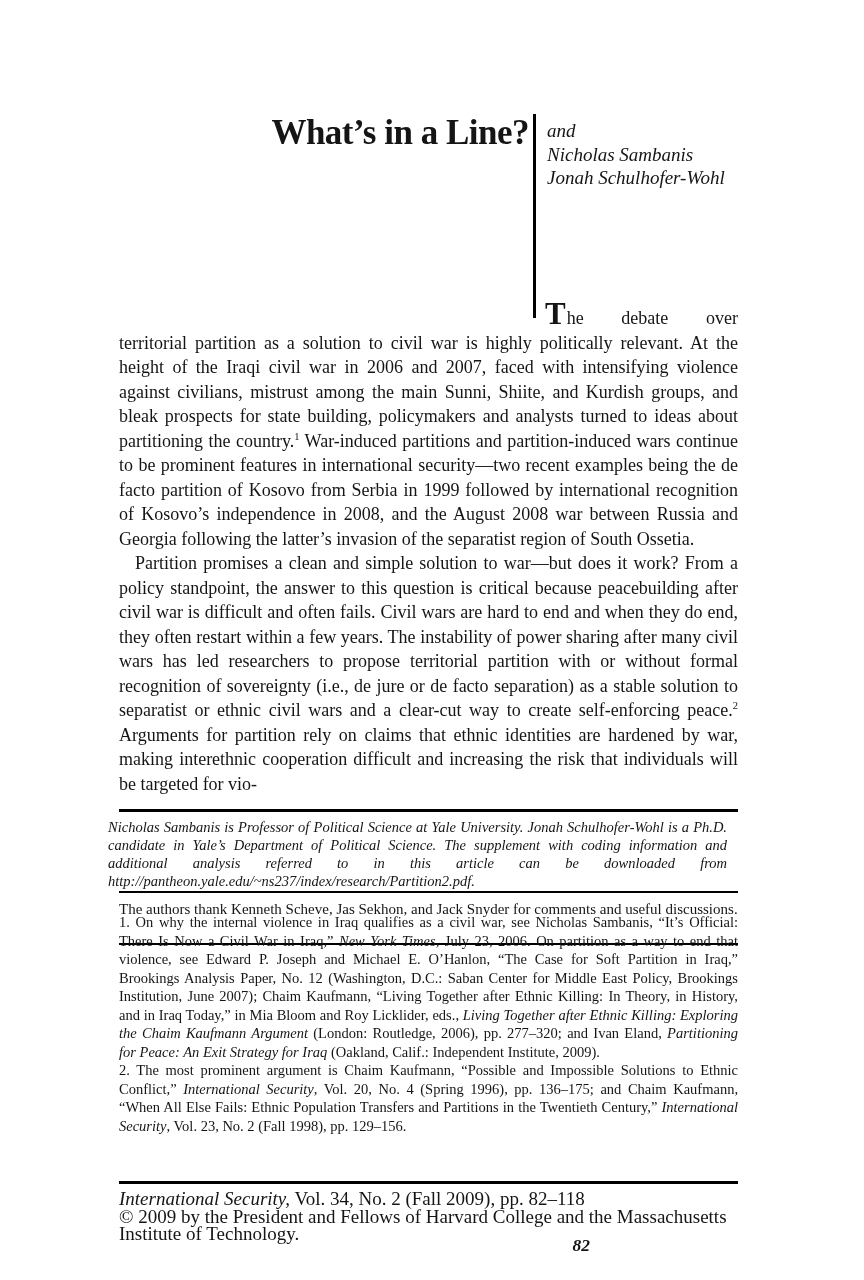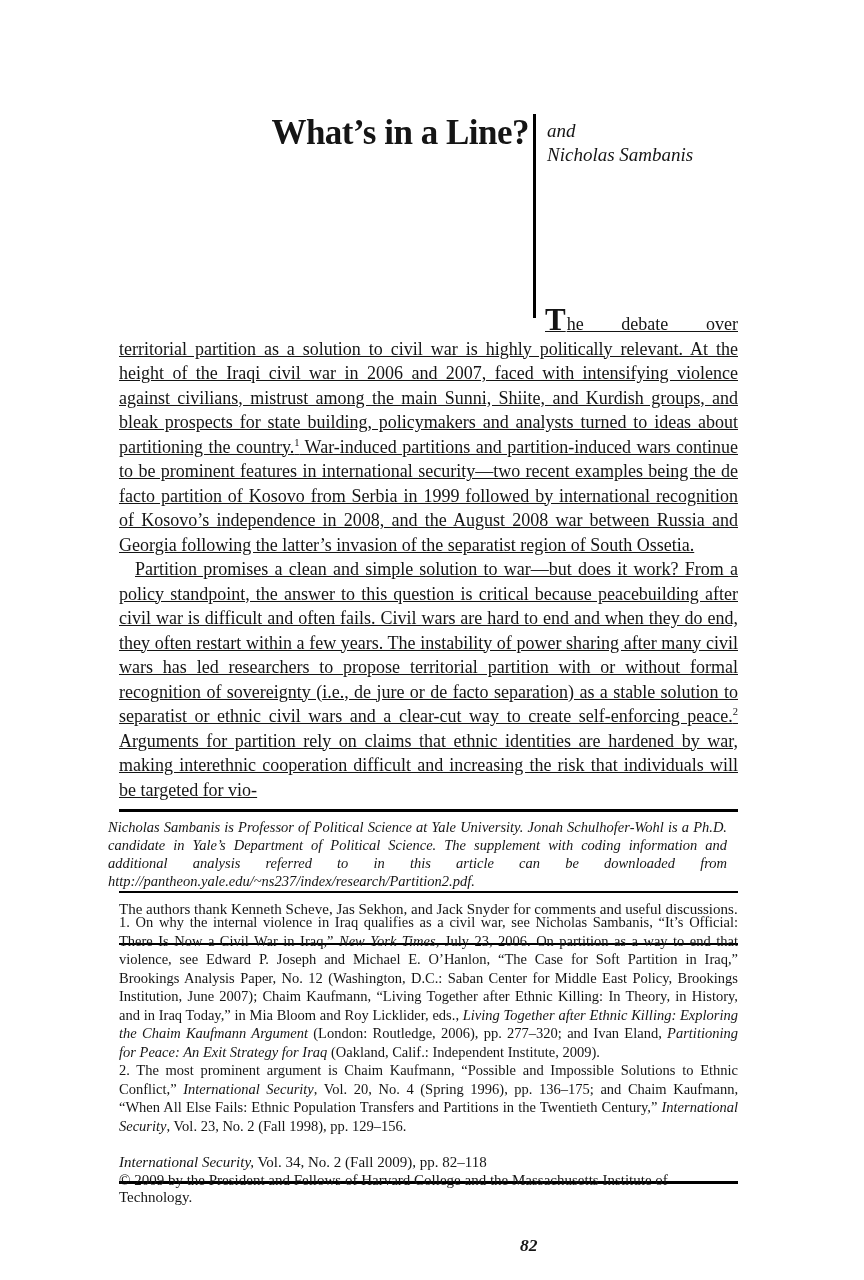--- a/index.html
+++ b/index.html
@@ -43,25 +43,24 @@
     position: absolute;
     left: 547px; top: 83px; width: 192px;
     font-style: italic;
     font-size: 19px;
     line-height: 23.5px;
   }
 
   
   .body-text {
     position: absolute;
-    top: 272px; left: 119px; width: 619px;
+    top: 266px; left: 119px; width: 619px;
     font-size: 18px;
     line-height: 24.5px;
     text-align: justify;
-    text-decoration: underline;
   }
   .body-text p { margin: 0; }
   .p1 { text-indent: 426px; }
   .p2 { text-indent: 16px; }
   .cap {
     font-size: 31px;
     line-height: 24.5px;
     font-weight: bold;
     padding-right: 1px;
   }
@@ -105,47 +104,48 @@
     top: 877px; left: 119px; width: 619px;
     font-size: 14.5px;
     line-height: 18.5px;
     text-align: justify;
   }
   .footnotes p { margin: 0; }
 
   
   .citation {
     position: absolute;
-    top: 1118px; left: 119px; width: 619px;
-    font-size: 15px;
+    top: 1154px; left: 119px; width: 619px;
+    font-size: 19px;
     line-height: 17.5px;
   }
   .pagenum {
     position: absolute;
     top: 1199px; left: 520px; width: 70px;
-    text-align: left;
+    text-align: right;
     font-size: 17.5px;
     font-weight: bold;
     font-style: italic;
   }
 </style>
 </head>
 <body>
 
 <div class="page">
 
   <div class="title-block">
     <h1>What’s in a Line?</h1>
   </div>
 
   <div class="vrule"></div>
 
   <div class="authors">
     <div>and</div>
     <div>Nicholas Sambanis</div>
+    <div>Jonah Schulhofer-Wohl</div>
   </div>
 
   <div class="body-text">
     <p class="p1"><span class="cap">T</span><span>he debate over territorial partition as a solution to civil war is highly politically relevant. At the height of the Iraqi civil war in 2006 and 2007, faced with intensifying violence against civilians, mistrust among the main Sunni, Shiite, and Kurdish groups, and bleak prospects for state building, policymakers and analysts turned to ideas about partitioning the country.</span><span class="sup">1</span><span> War-induced partitions and partition-induced wars continue to be prominent features in international security—two recent examples being the de facto partition of Kosovo from Serbia in 1999 followed by international recognition of Kosovo’s independence in 2008, and the August 2008 war between Russia and Georgia following the latter’s invasion of the separatist region of South Ossetia.</span></p>
     <p class="p2"><span>Partition promises a clean and simple solution to war—but does it work? From a policy standpoint, the answer to this question is critical because peacebuilding after civil war is difficult and often fails. Civil wars are hard to end and when they do end, they often restart within a few years. The instability of power sharing after many civil wars has led researchers to propose territorial partition with or without formal recognition of sovereignty (i.e., de jure or de facto separation) as a stable solution to separatist or ethnic civil wars and a clear-cut way to create self-enforcing peace.</span><span class="sup">2</span><span> Arguments for partition rely on claims that ethnic identities are hardened by war, making interethnic cooperation difficult and increasing the risk that individuals will be targeted for vio-</span></p>
   </div>
 
   <div class="rule r1"></div>
 
   <div class="bio">Nicholas Sambanis is Professor of Political Science at Yale University. Jonah Schulhofer-Wohl is a Ph.D. candidate in Yale’s Department of Political Science. The supplement with coding information and additional analysis referred to in this article can be downloaded from http://pantheon.yale.edu/~ns237/index/research/Partition2.pdf.</div>

